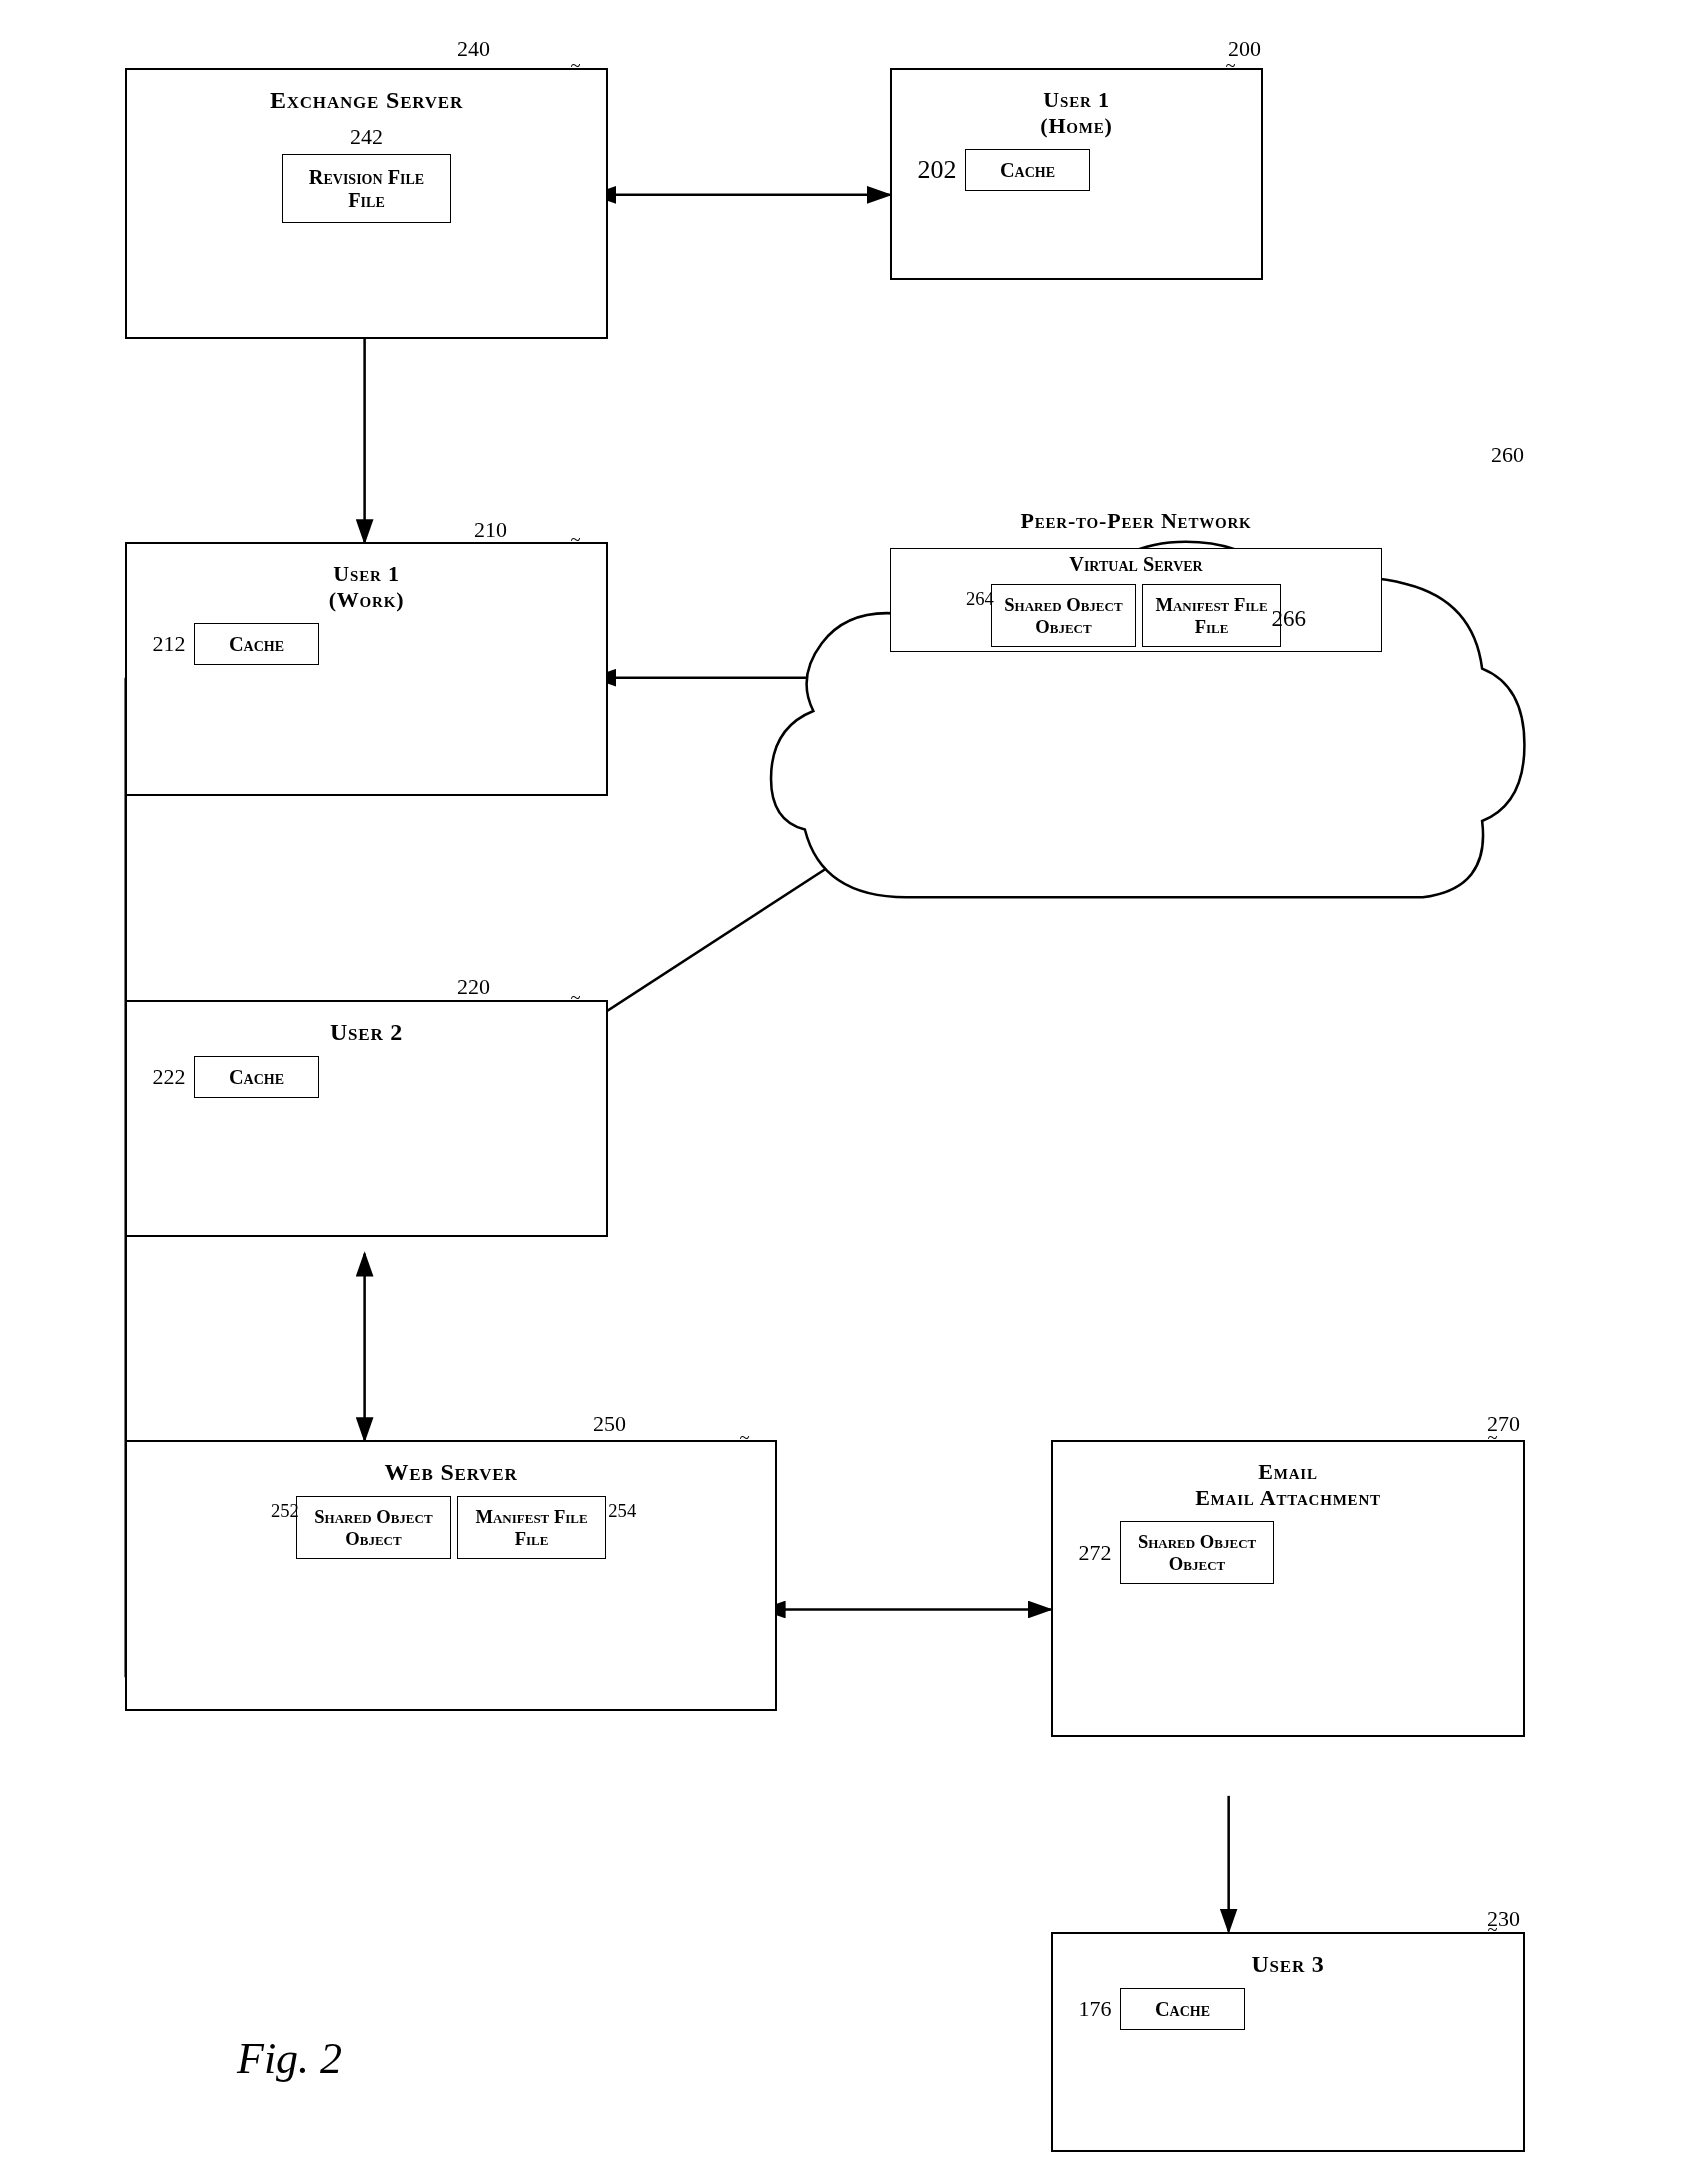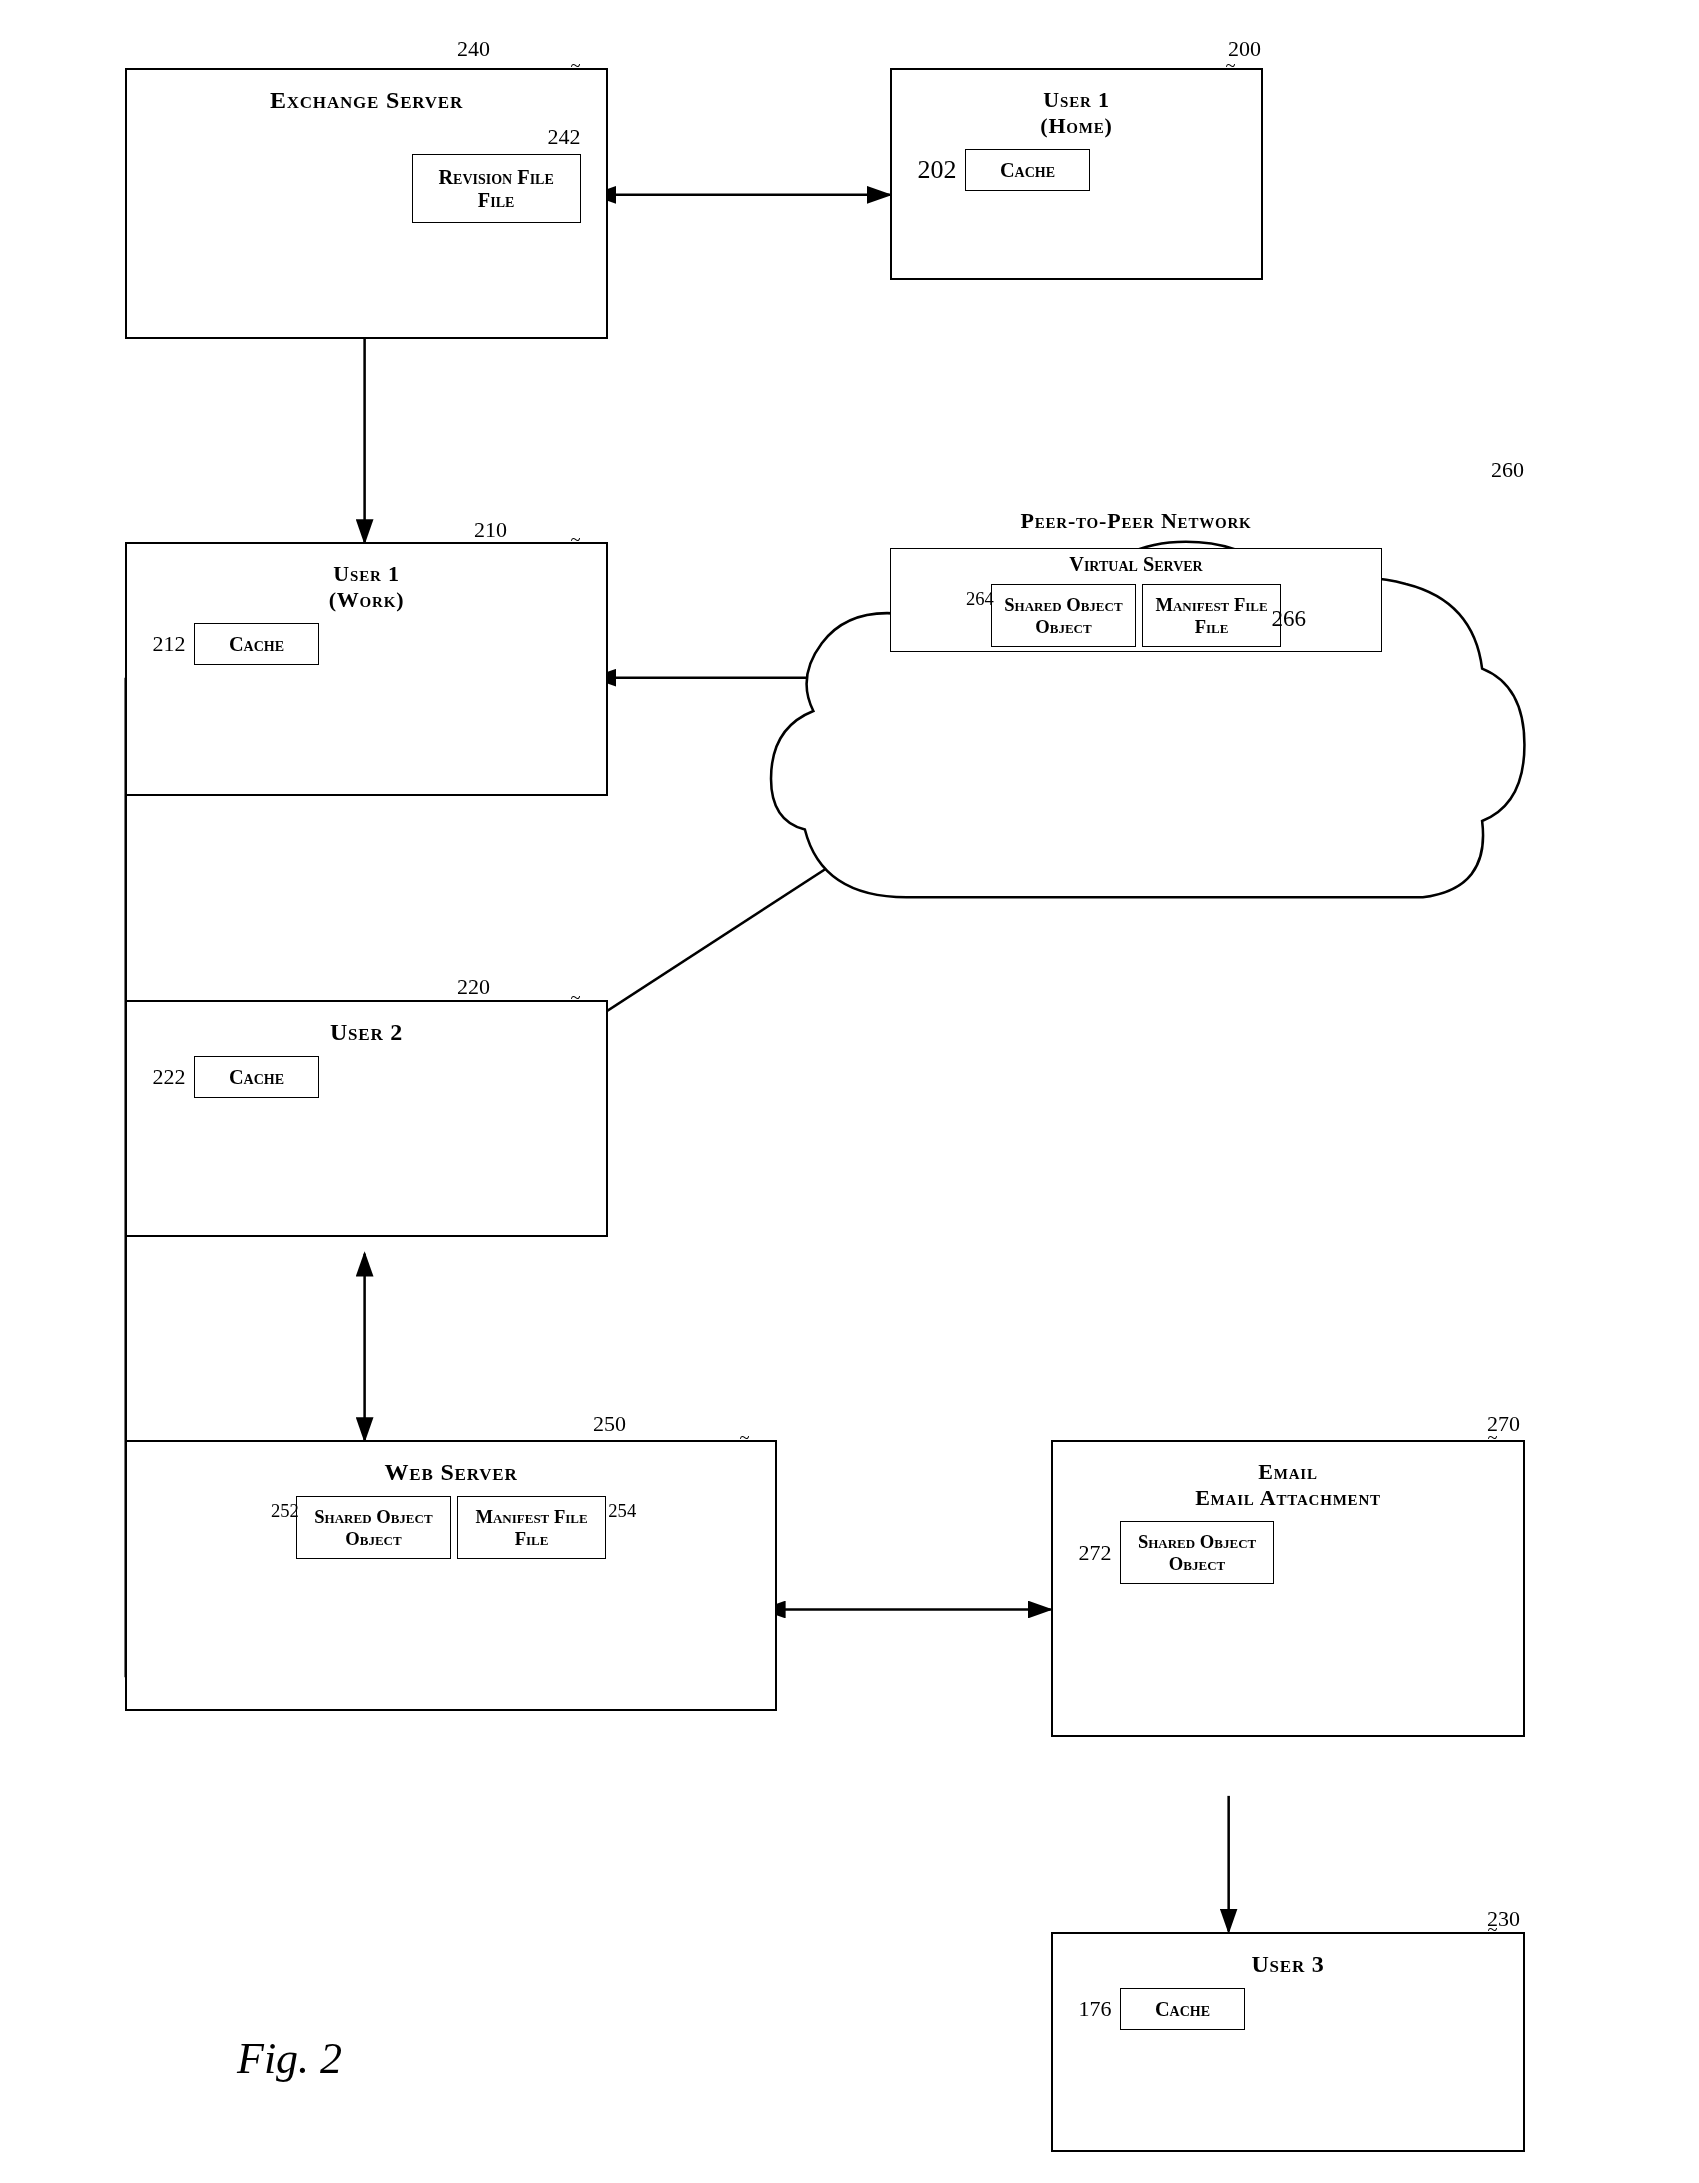--- a/index.html
+++ b/index.html
@@ -129,21 +129,21 @@
     <line x1="148" y1="800" x2="248" y2="800" stroke="#000" stroke-width="3" marker-end="url(#arrowhead)"></line>
 
     <line x1="148" y1="1980" x2="248" y2="1980" stroke="#000" stroke-width="3" marker-end="url(#arrowhead)"></line>
 
   </svg>
 
   <div class="box" style="left:125px; top:68px; width:483px; height:271px; padding:17px 25.4px;">
 
     <span class="squiggle" style="top:-15.2px; right:25.4px;">~</span>
     <div class="box-title">Exchange Server</div>
-    <div style="margin-top:8.5px; position:relative; display:flex; flex-direction:column; align-items:flex-end; gap:0;">
+    <div style="margin-top:8.5px; position:relative; display:flex; flex-direction:column; align-items:center; gap:0;">
       <span class="ref-num" style="position:relative; left:0; top:0; font-size:22px;">242</span>
       <div class="inner-box" style="margin-top:4.2px; min-width:169px; padding: 10.2px 25.4px;">
         <span>Revision File</span>
         <br><span style="font-variant:small-caps; font-size:20.3px;">File</span>
       </div>
     </div>
   </div>
   <span class="ref-num" style="left:457px; top:36px;">240</span>
 
   <div class="box" style="left:890px; top:68px; width:373px; height:212px; padding:17px 25.4px;">
@@ -215,21 +215,21 @@
             <span style="position:absolute; right:-25.4px; top:22px; font-size:23px;">266</span>
             <div class="inner-box" style="padding:8.5px 12px; font-size:18.6px;">
               <span>Manifest File</span><br>
               <span style="font-variant:small-caps;">File</span>
             </div>
           </div>
         </div>
       </div>
     </div>
   </div>
-  <span class="ref-num" style="left:1491px; top:457px;">260</span>
+  <span class="ref-num" style="left:1491px; top:442px;">260</span>
 
   <div class="box" style="left:125px; top:1000px; width:483px; height:237px; padding:17px 25.4px;">
     <span class="squiggle" style="top:-15.2px; right:25.4px;">~</span>
     <div class="box-title" style="font-size:24px;">User 2</div>
     <div style="display:flex; align-items:center; gap:8.5px; margin-top:6.8px;">
       <span class="ref-num" style="position:relative; font-size:22px;">222</span>
       <div class="inner-box" style="padding:8.5px 34px;">
         <span>Cache</span>
       </div>
     </div>

